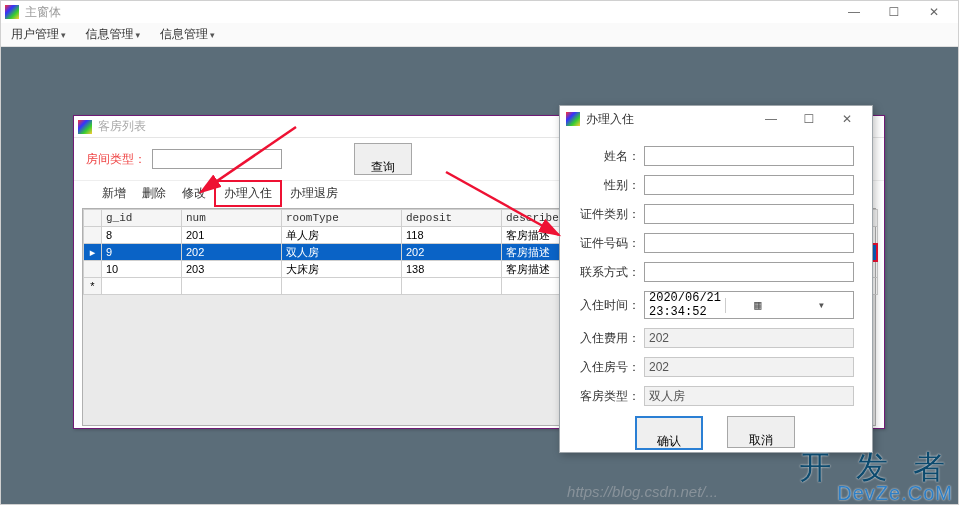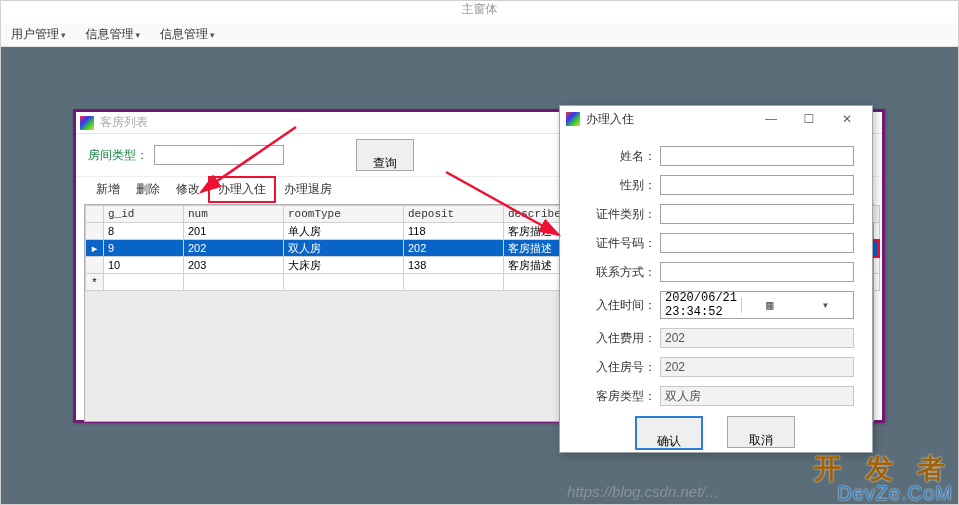--- a/index.html
+++ b/index.html
@@ -1,81 +1,81 @@
 <!DOCTYPE html>
 <html><head>
 <meta charset="utf-8">
 <style>
 * { box-sizing: border-box; font-family: "Microsoft YaHei", "SimSun", sans-serif; font-size: 12px; }
 body { margin: 0; padding: 0; width: 959px; height: 505px; background: #fff; position: relative; overflow: hidden; }
 
 
 .main-window { width: 959px; height: 505px; border: 1px solid #d0d0d0; background: #fff; display: flex; flex-direction: column; }
-.titlebar { height: 22px; display: flex; align-items: center; padding: 0 4px; color: #555; flex-direction: column; }
+.titlebar { height: 22px; display: flex; align-items: center; padding: 0 4px; color: #555; }
 .titlebar .win-icon { width: 14px; height: 14px; background: linear-gradient(135deg,#f33,#33f,#3c3,#fc3); margin-right: 6px; }
 .titlebar .title { flex: 1; color: #999; }
 .winctrl { width: 40px; height: 20px; display: inline-flex; align-items: center; justify-content: center; color: #666; cursor: default; }
 
 .menubar { height: 24px; display: flex; align-items: center; padding: 0 6px; gap: 12px; border-bottom: 1px solid #e0e0e0; background: #fafafa; }
 .menubar .mitem { padding: 2px 4px; color: #333; cursor: default; }
 .menubar .mitem .arrow { font-size: 9px; color: #555; margin-left: 2px; }
 
 .mdi-area { flex: 1; background: #5b6d79; position: relative; }
 
 
-.child-window { position: absolute; left: 72px; top: 62px; width: 812px; height: 314px; background: #fff; border: 3px solid #701a75; box-shadow: 1px 1px 3px rgba(0,0,0,0.2); }
+.child-window { position: absolute; left: 72px; top: 68px; width: 812px; height: 314px; background: #fff; border: 1px solid #701a75; box-shadow: 1px 1px 3px rgba(0,0,0,0.2); }
 .child-titlebar { height: 22px; background: #fff; display: flex; align-items: center; padding: 0 4px; border-bottom: 1px solid #e5e5e5; }
 .child-titlebar .win-icon { width: 14px; height: 14px; background: linear-gradient(135deg,#f33,#33f,#3c3,#fc3); margin-right: 6px; }
 .child-titlebar .title { flex: 1; color: #aaa; }
 
 .search-row { height: 42px; display: flex; align-items: center; padding-left: 12px; gap: 6px; }
-.search-row label { color: #15803d; }
+.search-row label { color: #ef4444; }
 .txt { border: 1px solid #a0a0a0; height: 20px; padding: 1px 4px; background: #fff; }
 .btn { border: 1px solid #a7a7a7; background: #efefef; height: 16px; padding: 15px 16px; cursor: default; }
 
-.toolbar { height: 26px; display: flex; align-items: center; padding-left: 12px; gap: 0; border-top: 1px solid #eee; }
+.toolbar { height: 26px; display: flex; align-items: center; padding-left: 20px; gap: 0; border-top: 1px solid #eee; }
 .toolbar .tb { padding: 3px 8px; color: #333; cursor: default; }
 .toolbar .tb.hl { border: 2px solid #e13; }
 
 .grid { border: 1px solid #b0b0b0; margin: 2px 8px 8px 8px; border-collapse: collapse; }
 .grid table { border-collapse: collapse; width: 795px; }
 .grid th, .grid td { border: 1px solid #cfcfcf; height: 17px; padding: 0 4px; text-align: left; font-size: 11px; }
 .grid th { background: #f5f5f5; font-weight: normal; font-family: "Courier New", monospace; color: #333; }
 .grid .rowhdr { width: 18px; background: #f5f5f5; text-align: center; }
 .grid tr.sel td { background: #0a63c6; color: #fff; }
 .grid tr.sel td.state { border: 2px solid #e13; padding: 0 3px; }
 .grid .empty-rows { height: 130px; background: #eaeaea; }
 
 
 .dialog { position: absolute; left: 558px; top: 58px; width: 314px; height: 348px; background: #fff; border: 1px solid #9fa6ab; box-shadow: 2px 2px 8px rgba(0,0,0,0.25); z-index: 10; }
 .dlg-titlebar { height: 26px; display: flex; align-items: center; padding: 0 6px; }
 .dlg-titlebar .win-icon { width: 14px; height: 14px; background: linear-gradient(135deg,#f33,#33f,#3c3,#fc3); margin-right: 6px; }
 .dlg-titlebar .title { flex: 1; color: #333; }
 .dlg-titlebar .winctrl { width: 38px; }
 
 .dlg-body { padding: 14px 18px 10px 16px; }
-.frow { display: flex; align-items: center; margin-bottom: 9px; margin-left: 16px; }
+.frow { display: flex; align-items: center; margin-bottom: 9px; }
 .frow label { width: 64px; text-align: right; color: #333; margin-right: 4px; }
 .frow .txt { flex: 1; }
 .frow .ro { background: #f2f2f2; color: #555; border: 1px solid #c8c8c8; }
 .dtpick { display: flex; align-items: center; border: 1px solid #a0a0a0; flex: 1; height: 28px; }
 .dtpick span { flex:1; padding: 0 4px; font-family: "Courier New", monospace; }
 .dtpick .cal { width: 18px; text-align: center; color: #555; border-left: 1px solid #ccc; }
 .dtpick .dd { width: 14px; text-align: center; color: #555; }
 
 .dlg-buttons { display: flex; justify-content: center; gap: 24px; margin-top: 10px; }
 .dlg-buttons .btn { width: 68px; }
 .dlg-buttons .btn.primary { border: 2px solid #2a7fd4; }
 
 
 .arrow-svg { position: absolute; pointer-events: none; z-index: 20; }
 
 
 .watermark { position: absolute; right: 6px; bottom: 2px; text-align: right; line-height: 1; z-index: 30; pointer-events: none; }
-.watermark .cn { font-size: 28px; letter-spacing: 8px; color: #a16207; text-shadow: 0 0 2px #fff; font-weight: 700; }
+.watermark .cn { font-size: 32px; letter-spacing: 8px; color: #0c4a6e; text-shadow: 0 0 2px #fff; font-weight: 400; }
 .watermark .en { font-size: 20px; color: #2f7fc5; text-shadow: 0 0 2px #fff; letter-spacing: 1px; }
 .footer-url { position: absolute; bottom: 4px; right: 240px; color: #88929a; font-size: 15px; z-index: 5; font-style: italic; }
 </style>
 </head>
 <body>
 
 <div class="main-window">
   <div class="titlebar">
     <span class="win-icon"></span>
     <span class="title">主窗体</span>

